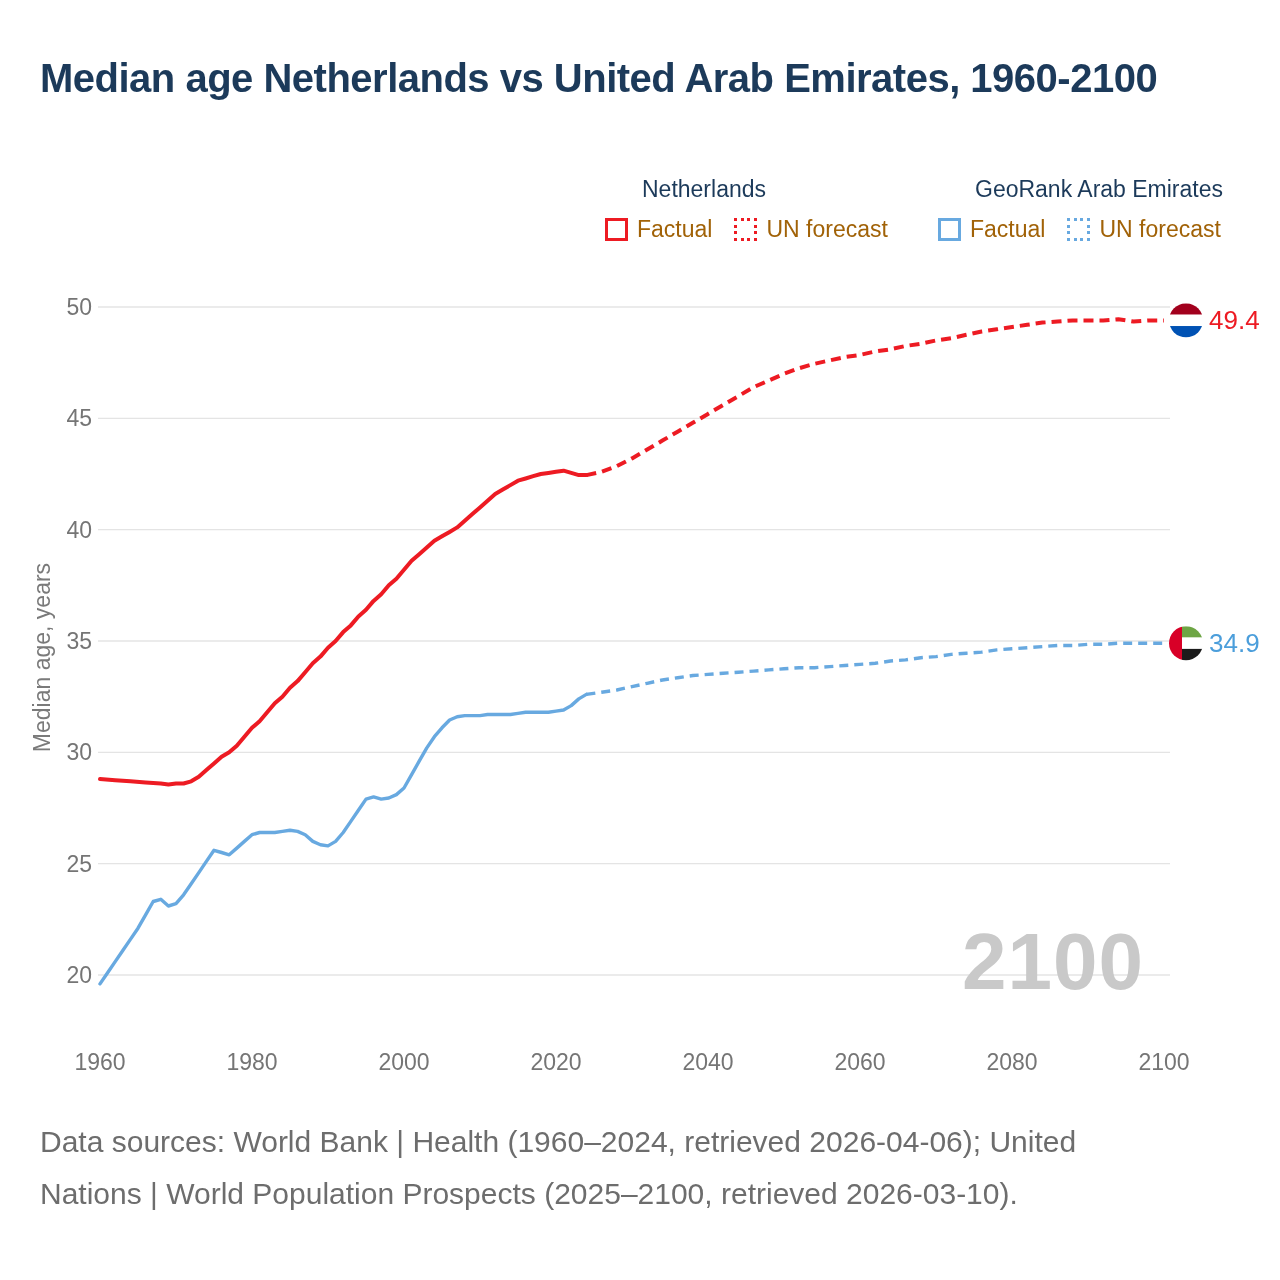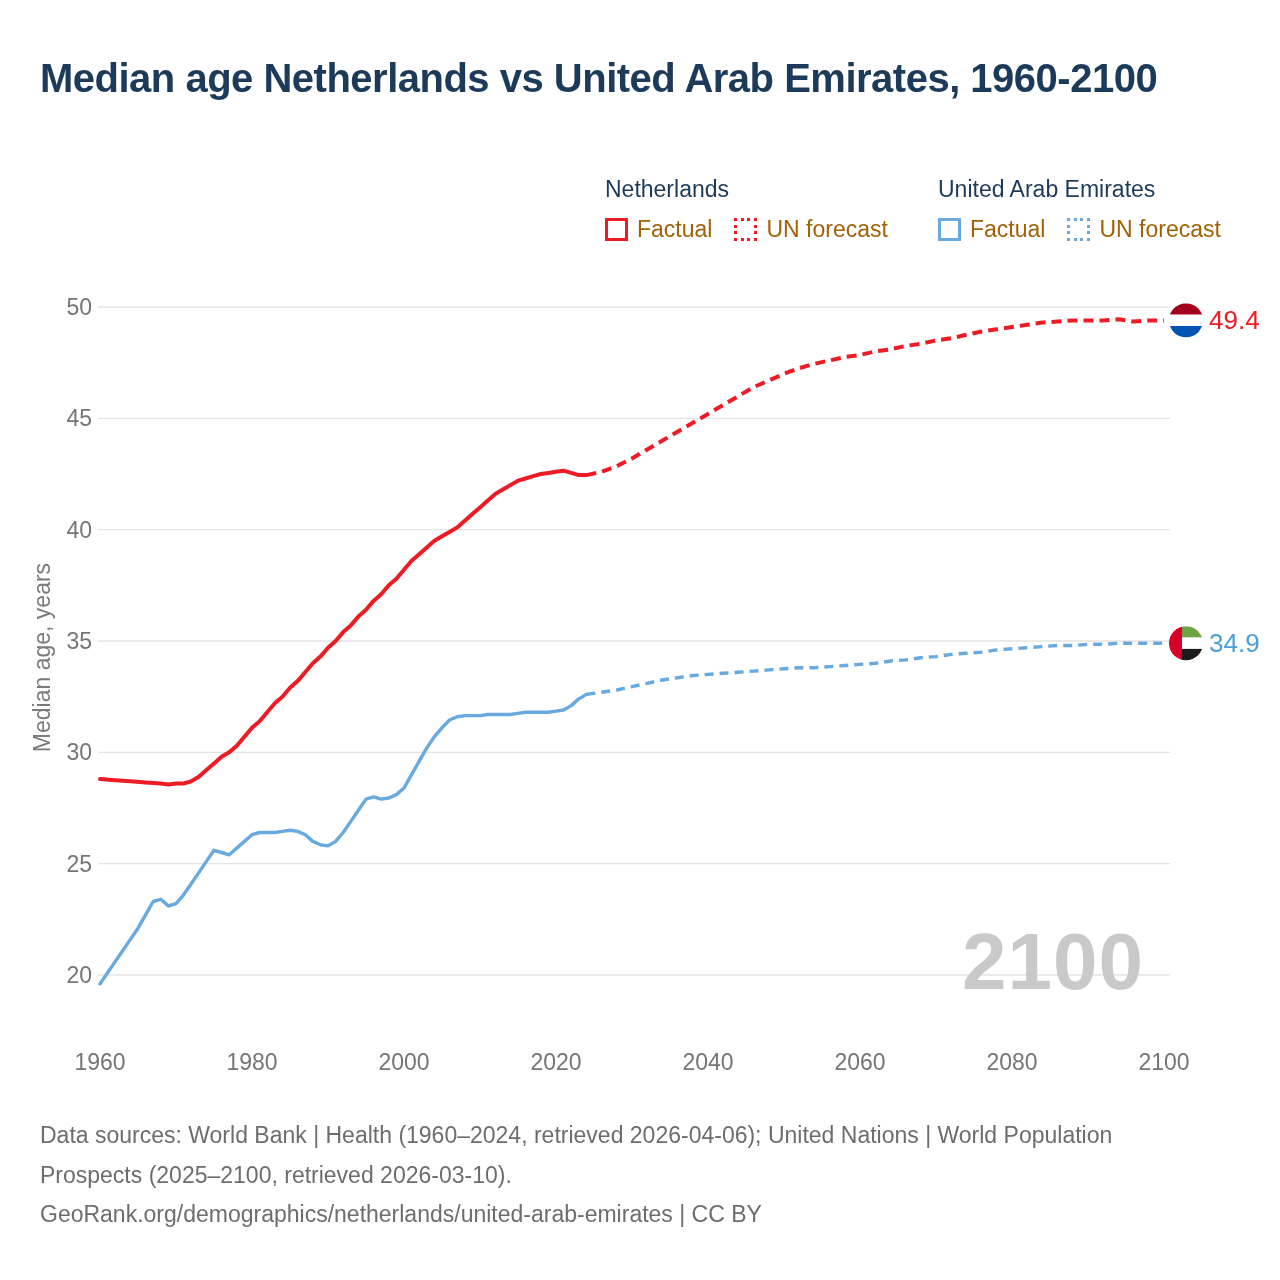--- a/index.html
+++ b/index.html
@@ -8,60 +8,60 @@
     font-family:"Liberation Sans","DejaVu Sans",sans-serif;overflow:hidden;
   }
   .title{
     position:absolute;left:40px;top:50px;width:1195px;
     font-size:40px;font-weight:700;line-height:1.44;letter-spacing:-0.5px;
     color:#1c3a5a;
   }
   .legend-group{position:absolute;top:176px;}
   .legend-group.nl{left:605px;}
   .legend-group.ae{left:938px;}
-  .legend-header{font-size:23px;color:#1c3a5a;margin-bottom:13px;}
+  .legend-header{font-size:23px;color:#1c3a5a;margin-bottom:13px;margin-left:37px;}
   .legend-row{display:flex;align-items:center;}
   .swatch{display:inline-block;width:17px;height:17px;margin-right:9px;background:#fff;}
   .swatch.solid-red{border:3px solid #ed1b23;}
   .swatch.dotted-red{border:3px dotted #ed1b23;margin-left:22px;}
   .swatch.solid-blue{border:3px solid #68a9e0;}
   .swatch.dotted-blue{border:3px dotted #68a9e0;margin-left:22px;}
   .legend-label{font-size:23px;color:#a16207;}
   .y-axis-label{
     position:absolute;left:-68px;top:644px;width:220px;text-align:center;
     transform:rotate(-90deg);transform-origin:center center;
     font-size:23px;color:#7a7a7a;
   }
   .watermark{
     position:absolute;left:962px;top:916px;z-index:3;
     font-size:80px;font-weight:700;color:#c9c9c9;letter-spacing:1px;
   }
   #chart-svg{position:absolute;left:0;top:0;z-index:2;}
   .footer{
     position:absolute;left:40px;top:1116px;width:1128px;z-index:4;
-    font-size:23px;line-height:1.72;color:#6d6d6d;
+    font-size:30px;line-height:1.72;color:#6d6d6d;
   }
 </style>
 </head>
 <body>
 
 <div class="title">Median age Netherlands vs United Arab Emirates, 1960-2100</div>
 
 <div>
   <div class="legend-group nl">
     <div class="legend-header">Netherlands</div>
     <div class="legend-row">
       <span class="swatch solid-red"></span>
       <span class="legend-label">Factual</span>
       <span class="swatch dotted-red"></span>
       <span class="legend-label">UN forecast</span>
     </div>
   </div>
   <div class="legend-group ae">
-    <div class="legend-header">United Arab Emirates</div>
+    <div class="legend-header">GeoRank Arab Emirates</div>
     <div class="legend-row">
       <span class="swatch solid-blue"></span>
       <span class="legend-label">Factual</span>
       <span class="swatch dotted-blue"></span>
       <span class="legend-label">UN forecast</span>
     </div>
   </div>
 </div>
 
 <div class="y-axis-label">Median age, years</div>
@@ -113,14 +113,13 @@
       <rect x="1169" y="626.2266666666667" width="13" height="34" fill="#d80027"></rect>
       <rect x="1182" y="626.2266666666667" width="21" height="11.333333333333334" fill="#6da544"></rect>
       <rect x="1182" y="637.5600000000001" width="21" height="11.333333333333334" fill="#ffffff"></rect>
       <rect x="1182" y="648.8933333333333" width="21" height="12.333333333333334" fill="#1b1b1b"></rect>
     </g>
     <text x="1209" y="652.2266666666667" text-anchor="start" font-size="26" fill="#4b9edb">34.9</text>
   </svg>
 
 <div class="footer">
   <div>Data sources: World Bank | Health (1960–2024, retrieved 2026-04-06); United Nations | World Population Prospects (2025–2100, retrieved 2026-03-10).</div>
-  <div>GeoRank.org/demographics/netherlands/united-arab-emirates | CC BY</div>
 </div>
 
 </body></html>

